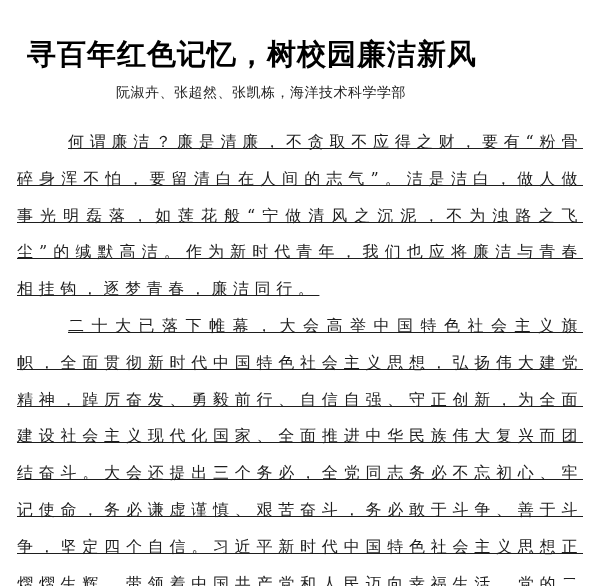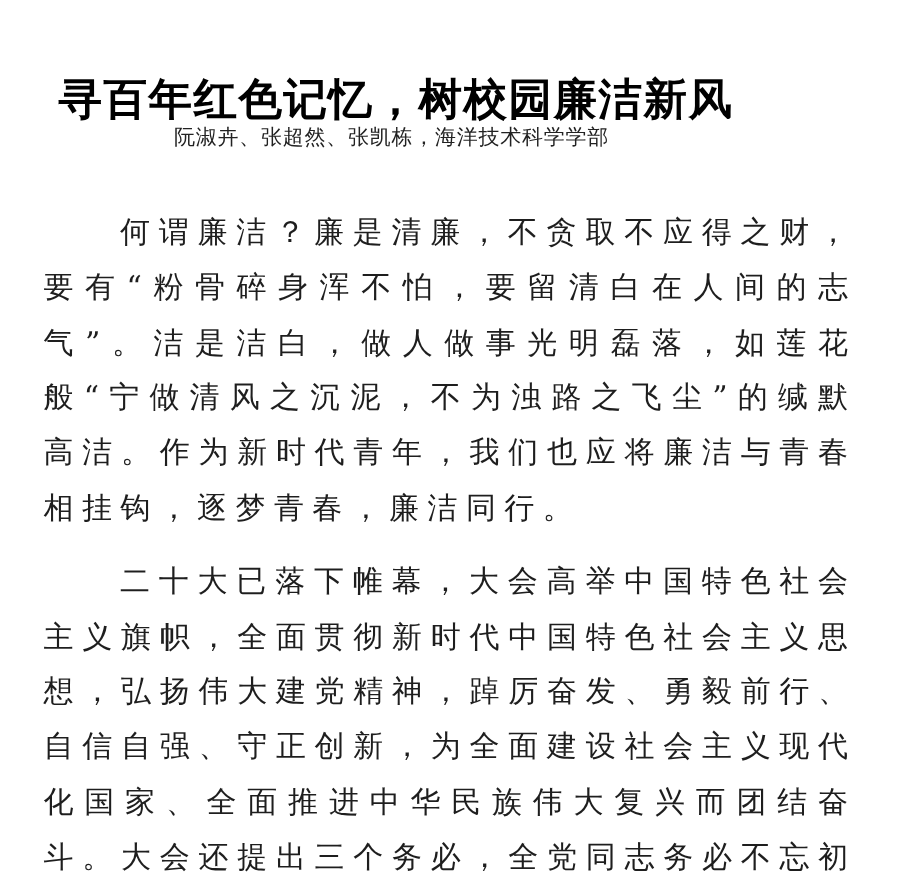--- a/index.html
+++ b/index.html
@@ -26,21 +26,21 @@
       position: absolute;
       left: 0;
       top: 34px;
       width: 504px;
       text-align: center;
       font-size: 29px;
       font-weight: bold;
       letter-spacing: 1px;
       line-height: 40px;
       color: #000000;
-      margin: 12px;
+      margin: 0;
     }
     .authors {
       position: absolute;
       left: 0;
       top: 82px;
       width: 504px;
       text-align: center;
       font-size: 14px;
       line-height: 20px;
       letter-spacing: 0.5px;
@@ -48,28 +48,29 @@
       padding-left: 18px;
       box-sizing: border-box;
     }
     .body {
       position: absolute;
       left: 17px;
       top: 124px;
       width: 566px;
     }
     .para {
-      margin: 12px;
-      font-size: 20px;
+      margin: 0;
+      font-size: 16px;
       line-height: 36.8px;
       letter-spacing: 5.6px;
       text-indent: 51px;
       text-align: justify;
       color: #1e1e1e;
       word-break: break-all;
+      text-decoration: underline;
     }
   </style>
 </head>
 <body>
 
 <div class="page">
   <h1 class="title">寻百年红色记忆，树校园廉洁新风</h1>
 
   <div class="authors">阮淑卉、张超然、张凯栋，海洋技术科学学部</div>
 

